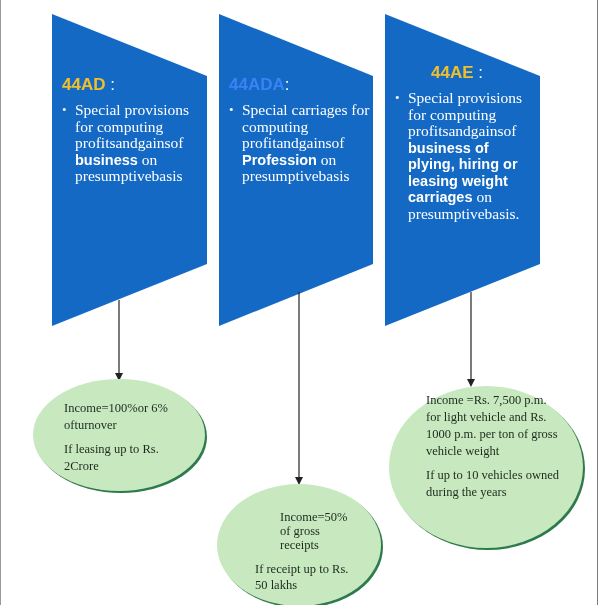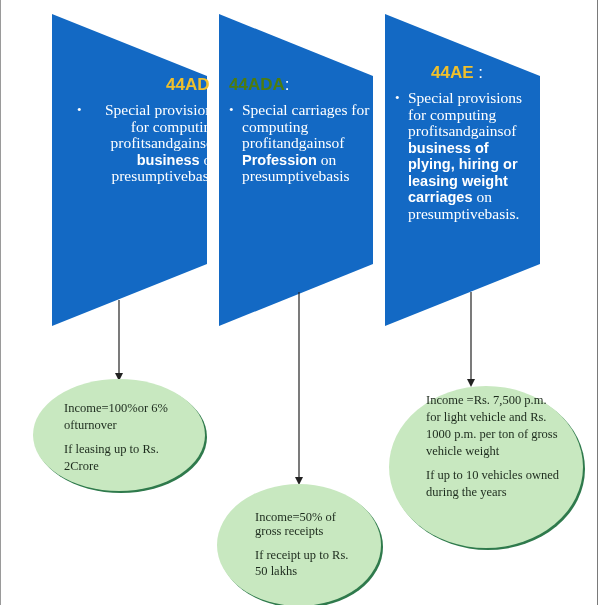--- a/index.html
+++ b/index.html
@@ -55,31 +55,31 @@
   <ellipse class="ellipse-shadow" cx="121" cy="437" rx="86" ry="56" fill="#2f7a4c"></ellipse>
   <ellipse class="ellipse-fill" cx="119" cy="435" rx="86" ry="56" fill="#c8e8c0"></ellipse>
 
   <ellipse class="ellipse-shadow" cx="301" cy="547" rx="82" ry="61" fill="#2f7a4c"></ellipse>
   <ellipse class="ellipse-fill" cx="299" cy="545" rx="82" ry="61" fill="#c8e8c0"></ellipse>
 
   <ellipse class="ellipse-shadow" cx="488" cy="469" rx="97" ry="81" fill="#2f7a4c"></ellipse>
   <ellipse class="ellipse-fill" cx="486" cy="467" rx="97" ry="81" fill="#c8e8c0"></ellipse>
 </svg>
 
-<div class="panel-text" style="left:77px; top:76px; width:142px;text-align:right;">
+<div class="panel-text" style="left:62px; top:76px; width:142px;">
   <div class="panel-heading"><span style="color: rgb(240, 192, 44);">44AD</span><span class="colon"> :</span></div>
   <div class="panel-body">
     <span class="bullet">•</span>
     <span>Special provisions for computing profitsandgainsof</span>
     <span class="bold">business</span><span> on presumptivebasis</span>
   </div>
 </div>
 
 <div class="panel-text" style="left:229px; top:76px; width:142px;">
-  <div class="panel-heading"><span style="color: #4d7c0f;">44ADA</span><span class="colon">:</span></div>
+  <div class="panel-heading"><span style="color: #3b82f6;">44ADA</span><span class="colon">:</span></div>
   <div class="panel-body">
     <span class="bullet">•</span>
     <span>Special carriages for computing profitandgainsof</span>
     <span class="bold">Profession</span><span> on presumptivebasis</span>
   </div>
 </div>
 
 <div class="panel-text" style="left:395px; top:64px; width:142px;">
   <div class="panel-heading"><span style="color: rgb(240, 192, 44); margin-left: 36px;">44AE</span><span class="colon"> :</span></div>
   <div class="panel-body">
@@ -88,20 +88,20 @@
     <span class="bold">business of plying, hiring or leasing weight carriages</span><span> on presumptivebasis.</span>
   </div>
 </div>
 
 <div class="ellipse-text" style="left:64px; top:400px; width:110px;">
   <p>Income=100%or 6%   ofturnover</p>
   <p>If leasing up to Rs. 2Crore</p>
 </div>
 
 <div class="ellipse-text" style="left:255px; top:510px; width:100px; line-height:14px;">
-  <p style="margin-bottom:9px;">Income=50% of gross receipts</p>
+  <p style="margin-bottom:9px;margin-left:25px;">Income=50% of gross receipts</p>
   <p style="line-height:16px;">If receipt up to Rs. 50 lakhs</p>
 </div>
 
 <div class="ellipse-text" style="left:426px; top:392px; width:135px;">
   <p>Income =Rs. 7,500 p.m. for light vehicle and Rs. 1000 p.m. per ton of gross vehicle weight</p>
   <p>If up to 10 vehicles owned during the years</p>
 </div>
 
 </body></html>

